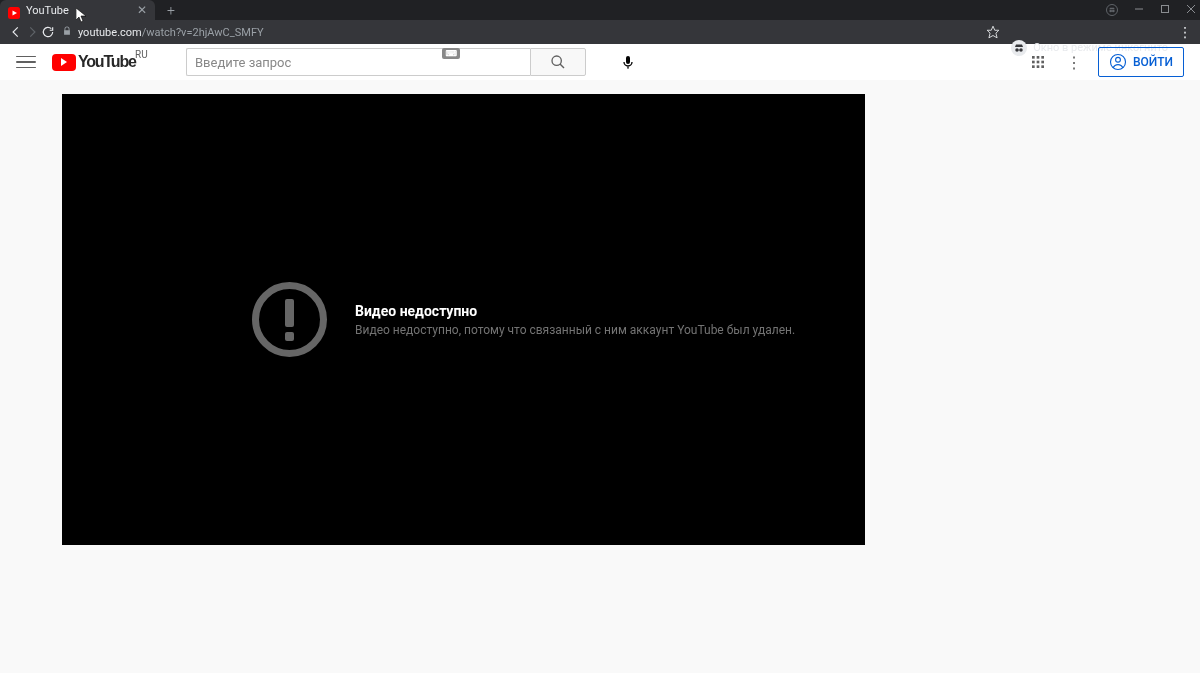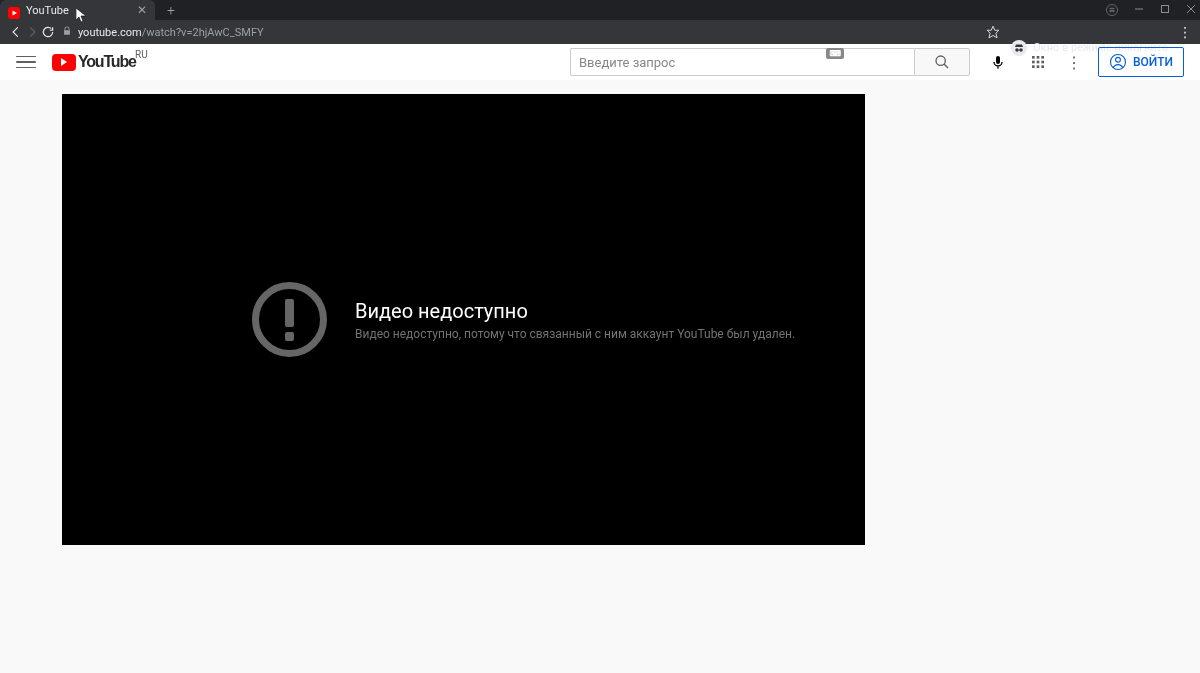--- a/index.html
+++ b/index.html
@@ -35,21 +35,21 @@
   
   .yt-masthead { height:36px; background:#fff; display:flex; align-items:center; padding:0 16px; }
   .yt-left { display:flex; align-items:center; gap:16px; min-width:170px; }
   .hamburger { width:20px;height:20px;display:flex;flex-direction:column;justify-content:center;gap:4px;cursor:pointer; }
   .hamburger span{height:1.5px;background:#606060;border-radius:1px;}
   .yt-logo { display:flex; align-items:center; position:relative; cursor:pointer; }
   .yt-logo .play { width:24px;height:17px;background:#ff0000;border-radius:4px;display:flex;align-items:center;justify-content:center;margin-right:2px; }
   .yt-logo .play::after{content:"";border-left:6px solid #fff;border-top:4px solid transparent;border-bottom:4px solid transparent;}
   .yt-logo .word { font-weight:700; font-size:16px; letter-spacing:-1.2px; color:#282828; font-family:Arial,sans-serif; }
   .yt-logo .cc { position:absolute; top:-4px; right:-12px; font-size:10px; color:#606060; }
-  .yt-center { flex:1; display:flex; justify-content:flex-end; align-items:center; gap:12px; }
+  .yt-center { flex:1; display:flex; justify-content:flex-start; align-items:center; gap:26px; }
   .search-wrap { display:flex; height:28px; width:400px; }
   .search-input { flex:1; border:1px solid #ccc; border-right:none; border-radius:2px 0 0 2px; padding:0 8px; font-size:13px; color:#111; outline:none; position:relative; }
   .search-input::placeholder { color:#888; }
   .kb-badge { position:absolute; right:70px; background:#888;color:#fff;font-size:8px;font-weight:bold;padding:1px 3px;border-radius:2px; pointer-events:none; }
   .search-box-rel { position:relative; display:flex; flex:1; }
   .search-btn { width:56px; border:1px solid #ccc; background:#f8f8f8; border-radius:0 2px 2px 0; display:flex; align-items:center; justify-content:center; cursor:pointer; }
   .mic-btn { width:32px;height:32px;border-radius:50%;display:flex;align-items:center;justify-content:center;cursor:pointer; }
   .yt-right { display:flex; align-items:center; gap:12px; min-width:170px; justify-content:flex-end; }
   .apps-icon,.yt-kebab { width:24px;height:24px;display:flex;align-items:center;justify-content:center;color:#606060;cursor:pointer; }
   .signin-btn { border:1px solid #065fd4; color:#065fd4; font-size:12px; font-weight:500; padding:5px 10px; border-radius:2px; display:flex; align-items:center; gap:6px; cursor:pointer; }
@@ -57,21 +57,21 @@
 
   
   .content { background:#f9f9f9; height:calc(673px - 20px - 24px - 36px); display:flex; }
   .player-col { margin-left:62px; margin-top:14px; }
   .player { width:803px; height:451px; background:#000; display:flex; align-items:center; }
   .err-block { display:flex; align-items:center; margin-left:190px; gap:28px; }
   .err-icon { width:75px;height:75px;border-radius:50%;border:7px solid #666;display:flex;align-items:center;justify-content:center; }
   .err-icon .bang-stem{width:9px;height:28px;background:#666;border-radius:2px;}
   .err-icon .bang-dot{width:9px;height:9px;background:#666;border-radius:2px;margin-top:5px;}
   .err-icon-inner{display:flex;flex-direction:column;align-items:center;}
-  .err-text h2{color:#fff;font-size:20px;font-weight:400;margin-bottom:4px;}
+  .err-text h2{color:#fff;font-size:14px;font-weight:700;margin-bottom:4px;}
   .err-text p{color:#737373;font-size:12px;}
 </style>
 </head>
 <body>
 
 <div class="chrome-top">
   <div class="tab">
     <span class="tab-favicon">
       <svg viewBox="0 0 24 24" width="12" height="12">
           <rect width="24" height="24" rx="5" fill="#ff0000"></rect>

